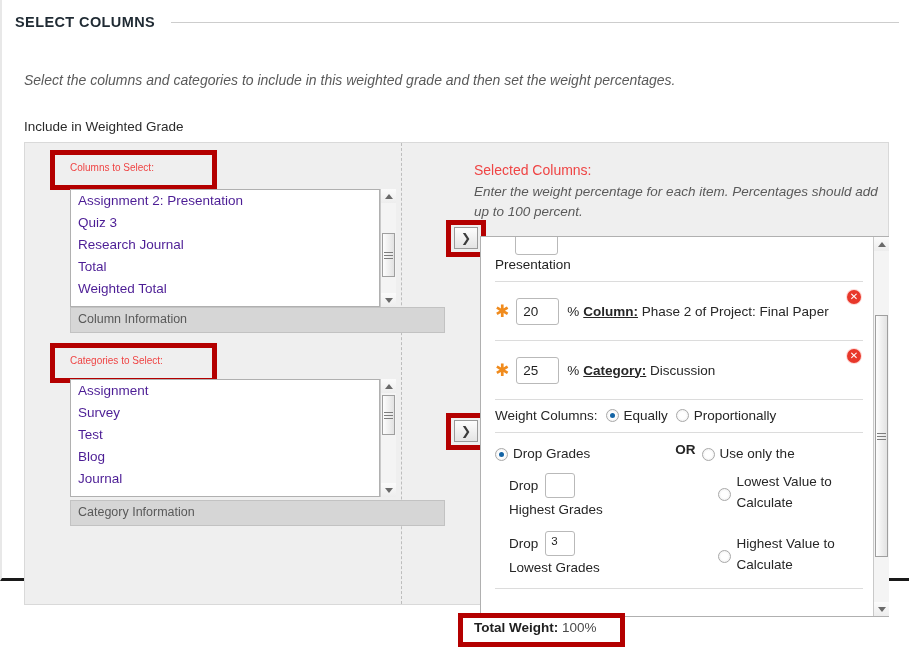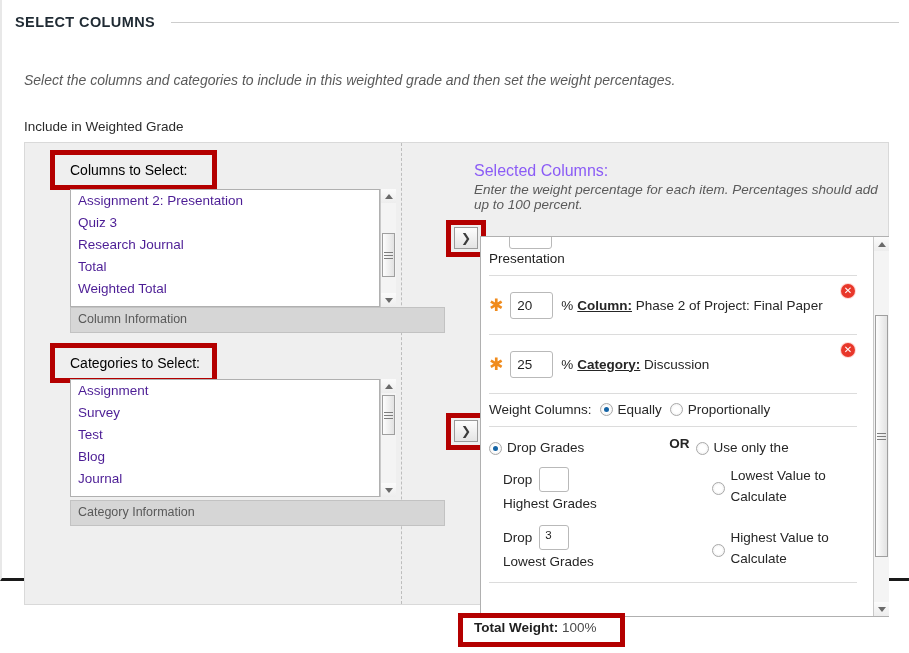--- a/index.html
+++ b/index.html
@@ -84,22 +84,22 @@
     position: absolute;
     border: 5px solid #b40000;
     box-sizing: border-box;
     background: transparent;
     pointer-events: none;
   }
 
   
   .list-label {
     position: absolute;
-    font-size: 14px;
-    color: #000000;
+    font-size: 10px;
+    color: #ef4444;
     white-space: nowrap;
   }
   .listbox {
     position: absolute;
     background: #ffffff;
     border: 1px solid #b0b0b0;
     box-sizing: border-box;
     overflow: hidden;
   }
   .listbox .opt {
@@ -176,47 +176,47 @@
     font-size: 12px;
     color: #3c3c3c;
     font-family: "DejaVu Sans", sans-serif;
     z-index: 5;
   }
 
   
   .sel-label {
     position: absolute;
     left: 472px; top: 162px;
-    font-size: 16px;
-    color: #8b5cf6;
+    font-size: 14px;
+    color: #ef4444;
   }
   .sel-hint {
     position: absolute;
     left: 472px; top: 182px;
     width: 412px;
     font-size: 13.5px;
     font-style: italic;
     color: #5a5a5a;
-    line-height: 15px;
+    line-height: 20px;
   }
 
   .selbox {
     position: absolute;
     left: 478px; top: 236px;
     width: 409px; height: 381px;
     background: #ffffff;
     border: 1px solid #b0b0b0;
     box-sizing: border-box;
     overflow: hidden;
   }
   .sel-inner {
     position: absolute;
     left: 0; top: 0;
     width: 388px;
-    padding: 0;
+    padding: 6px;
   }
   .clip-top {
     position: relative;
     height: 38px;
     padding-left: 8px;
   }
   .clip-top .ghost-input {
     position: absolute;
     left: 28px; top: -14px;
     width: 43px; height: 26px;

